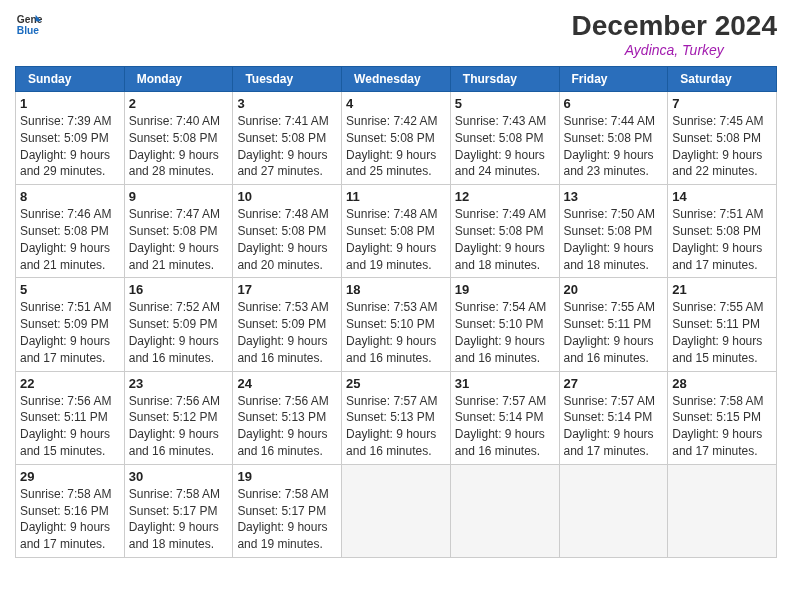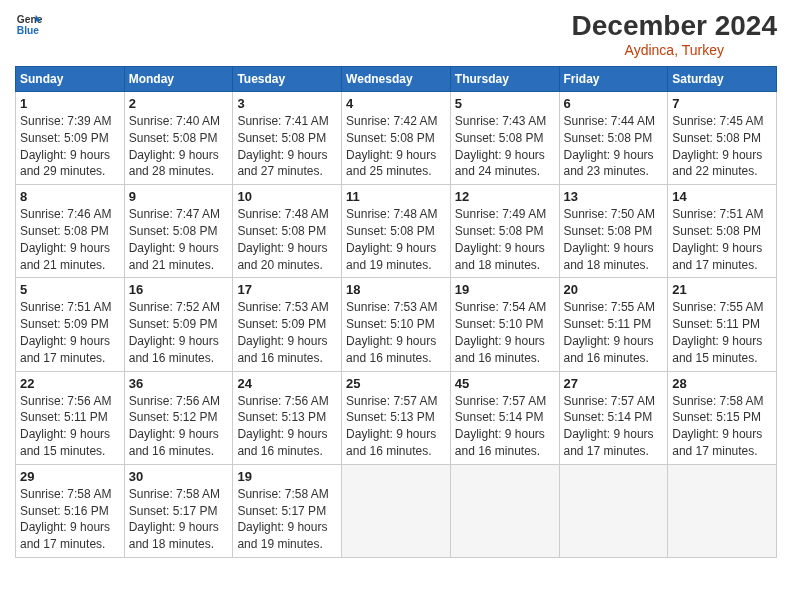--- a/index.html
+++ b/index.html
@@ -33,31 +33,32 @@
     .title-block {
       text-align: center;
     }
     .month-title {
       font-size: 28px;
       font-weight: bold;
       color: #333;
     }
     .location {
       font-size: 14px;
-      color: #c2410c;
+      color: #a21caf;
+      font-style: italic;
     }
     .calendar {
       width: 100%;
       border-collapse: collapse;
       font-size: 10px;
     }
     .calendar thead th {
       background-color: #2a6ebb;
       color: white;
-      padding: 5px 4px;
+      padding: 5px 12px;
       text-align: left;
       font-size: 12px;
       font-weight: bold;
       border: 1px solid #1a5ba0;
     }
     .calendar tbody td {
       border: 1px solid #ccc;
       vertical-align: top;
       padding: 4px 4px;
       width: calc(100% / 7);
@@ -314,21 +315,21 @@
           <td>
         <span class="day-num">22</span>
         <div class="day-info">
           Sunrise: 7:56 AM<br>
           Sunset: 5:11 PM<br>
           Daylight: 9 hours
  <br>and 15 minutes.
         </div>
       </td>
           <td>
-        <span class="day-num">36</span>
+        <span class="day-num">23</span>
         <div class="day-info">
           Sunrise: 7:56 AM<br>
           Sunset: 5:12 PM<br>
           Daylight: 9 hours
  <br>and 16 minutes.
         </div>
       </td>
           <td>
         <span class="day-num">24</span>
         <div class="day-info">
@@ -341,21 +342,21 @@
           <td>
         <span class="day-num">25</span>
         <div class="day-info">
           Sunrise: 7:57 AM<br>
           Sunset: 5:13 PM<br>
           Daylight: 9 hours
  <br>and 16 minutes.
         </div>
       </td>
           <td>
-        <span class="day-num">45</span>
+        <span class="day-num">31</span>
         <div class="day-info">
           Sunrise: 7:57 AM<br>
           Sunset: 5:14 PM<br>
           Daylight: 9 hours
  <br>and 16 minutes.
         </div>
       </td>
           <td>
         <span class="day-num">27</span>
         <div class="day-info">

